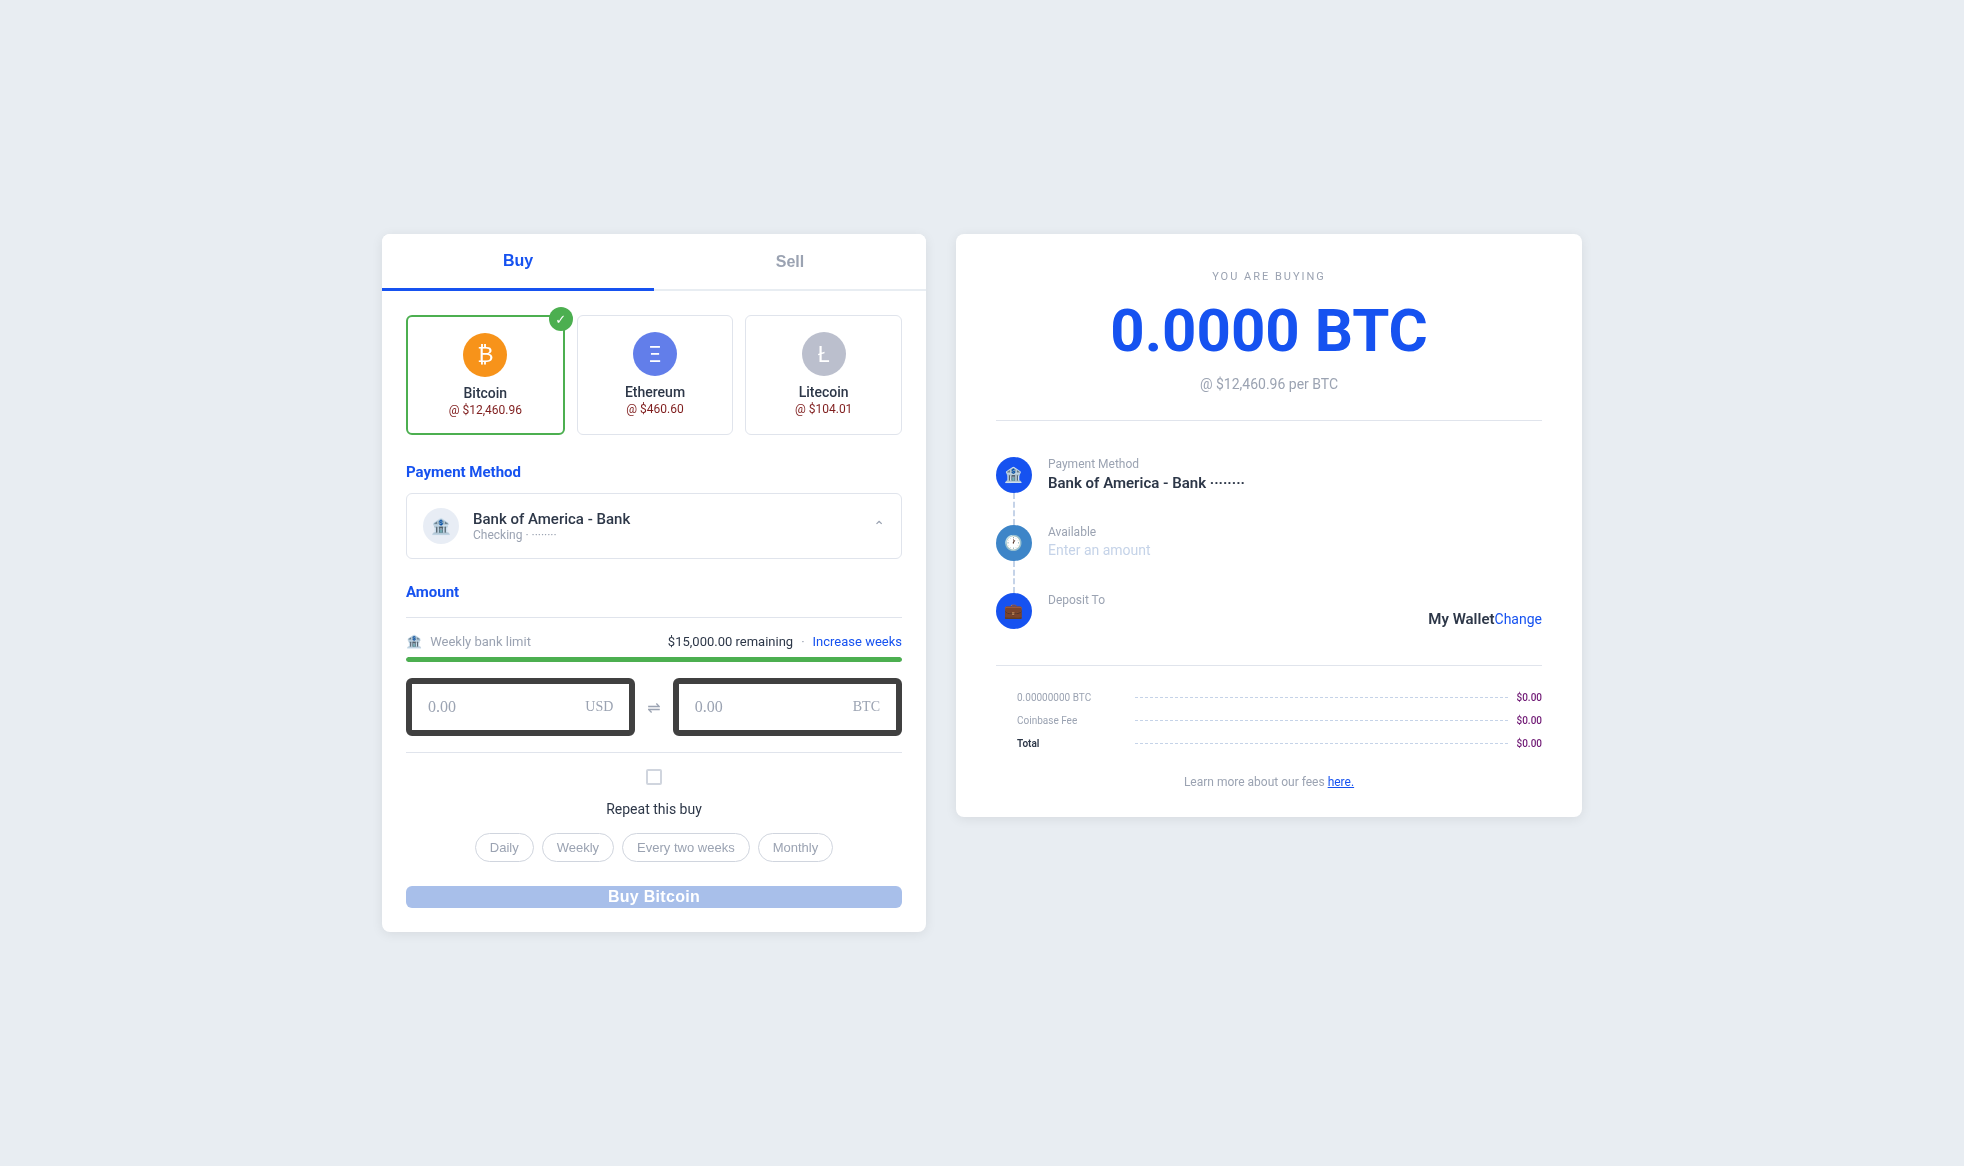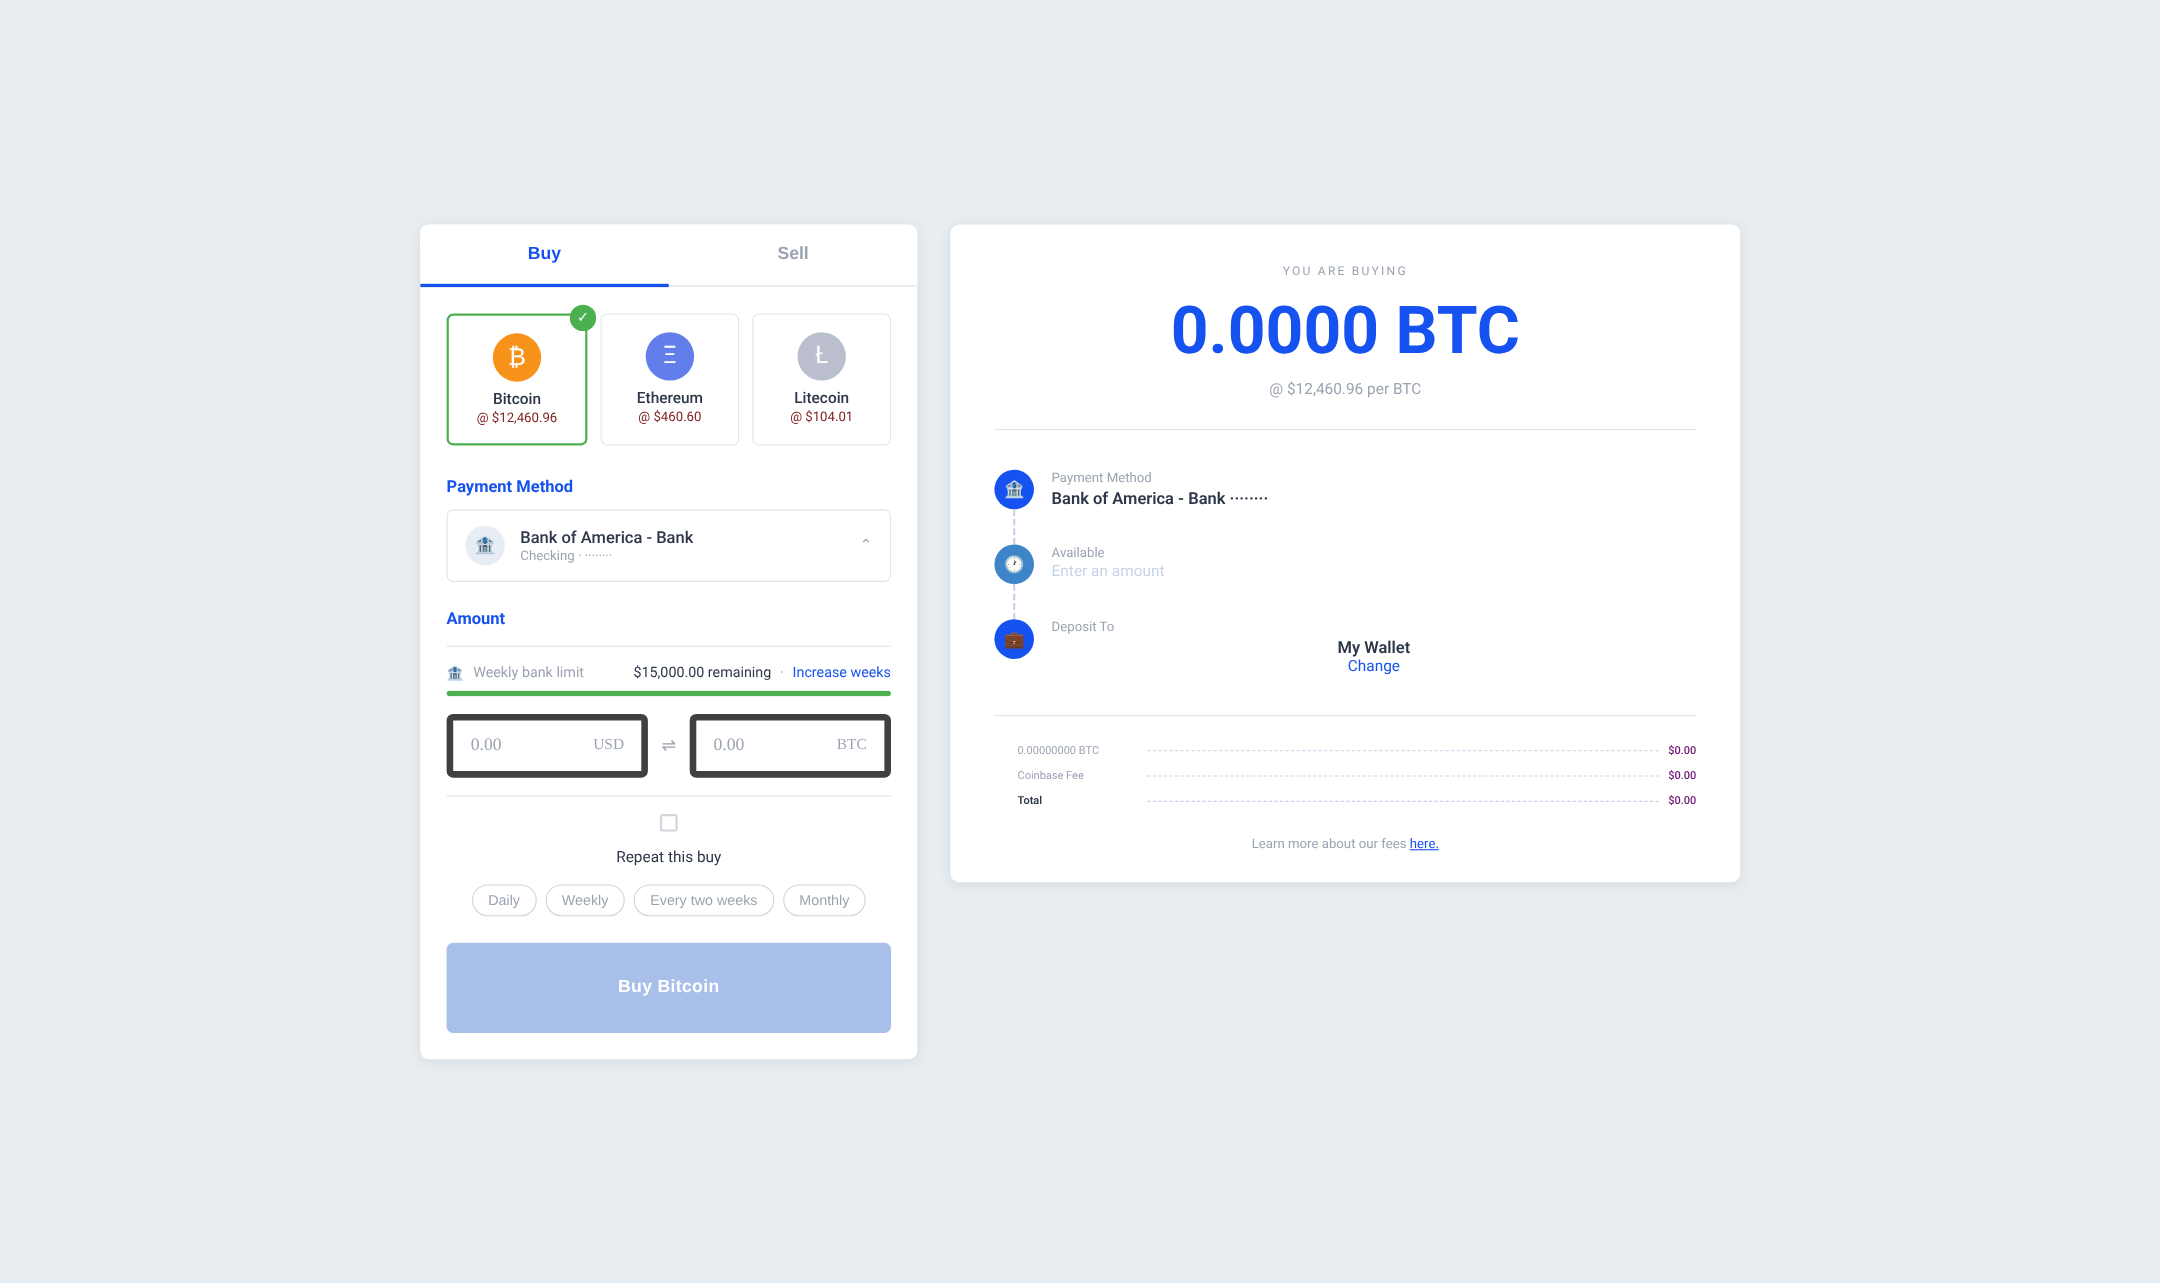--- a/index.html
+++ b/index.html
@@ -17,21 +17,21 @@
       gap: 30px;
       align-items: flex-start;
       max-width: 1200px;
       width: 100%;
     }
     
     .left-panel {
       background: #fff;
       border-radius: 8px;
       box-shadow: 0 2px 12px rgba(0,0,0,0.08);
-      width: 452px;
+      width: 544px;
       overflow: hidden;
     }
     .tabs {
       display: flex;
       border-bottom: 2px solid #e8edf2;
     }
     .tab {
       flex: 1;
       padding: 18px;
       text-align: center;
@@ -213,21 +213,21 @@
       border: 1px solid #d0d5de;
       border-radius: 20px;
       font-size: 13px;
       color: #9ba3b2;
       cursor: pointer;
       background: #fff;
     }
     
     .buy-btn {
       width: 100%;
-      padding: 32px;
+      padding: 2px;
       background: #a8bfea;
       color: #fff;
       font-size: 16px;
       font-weight: 600;
       border: none;
       border-radius: 6px;
       cursor: pointer;
       letter-spacing: 0.3px;
     }
 
@@ -435,21 +435,21 @@
         <div class="info-content">
           <div class="info-row-label">Available</div>
           <div class="info-row-value placeholder">Enter an amount</div>
         </div>
       </div>
 
       <div class="info-row">
         <div class="info-icon-circle" style="background:#1652f0;">💼</div>
         <div class="info-content">
           <div class="info-row-label">Deposit To</div>
-          <div style="display:flex;align-items:center;justify-content:flex-end;flex-direction:column;">
+          <div style="display:flex;align-items:center;justify-content:flex-end;">
             <div class="info-row-value">My Wallet</div>
             <a href="#" class="change-link">Change</a>
           </div>
         </div>
       </div>
     </div>
     <hr class="right-divider">
 
     <div class="fee-rows">
       <div class="fee-row">

